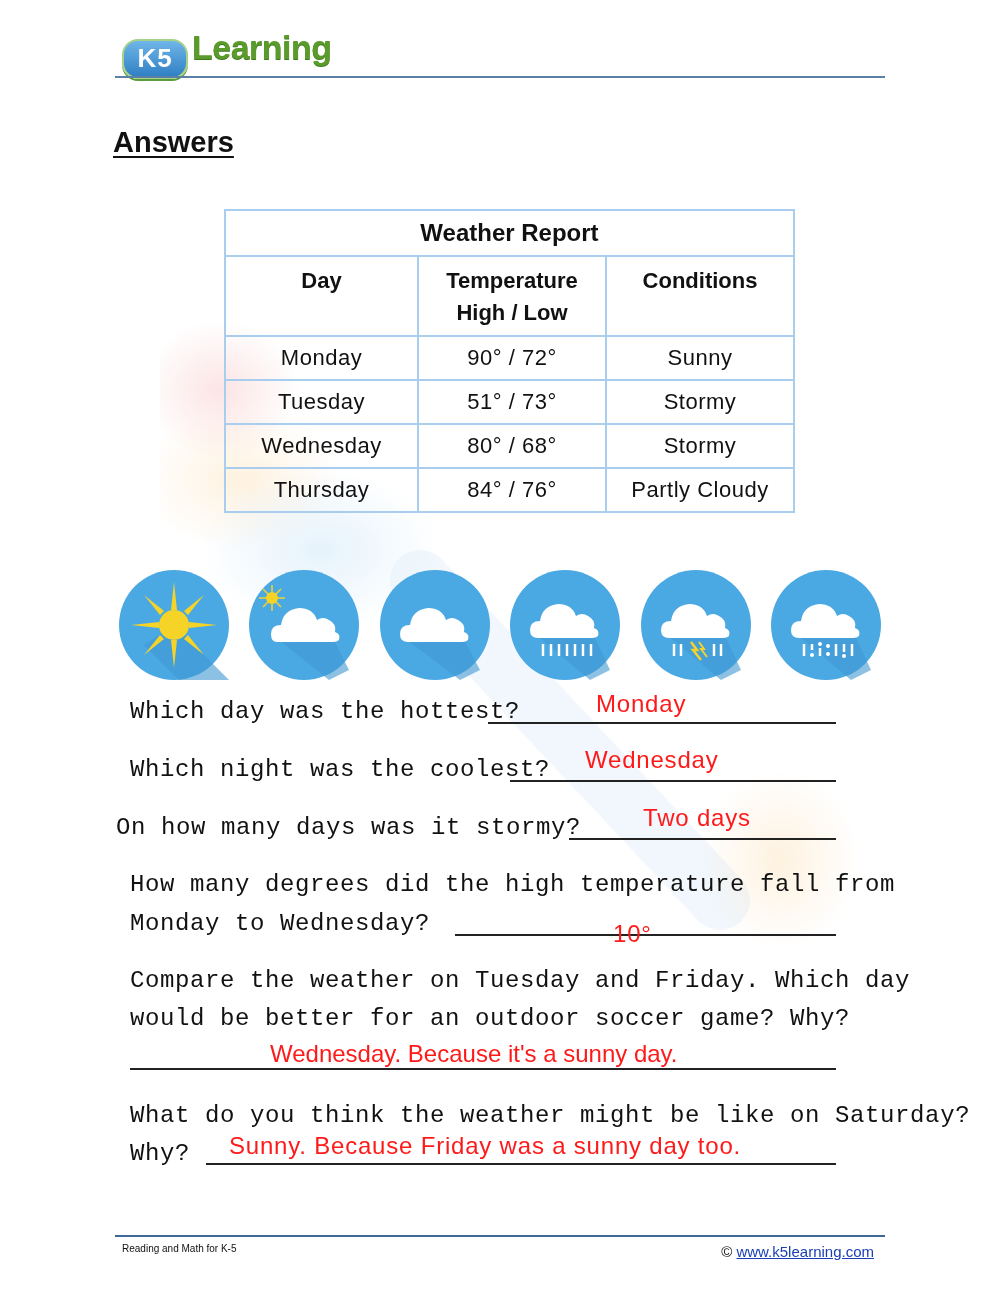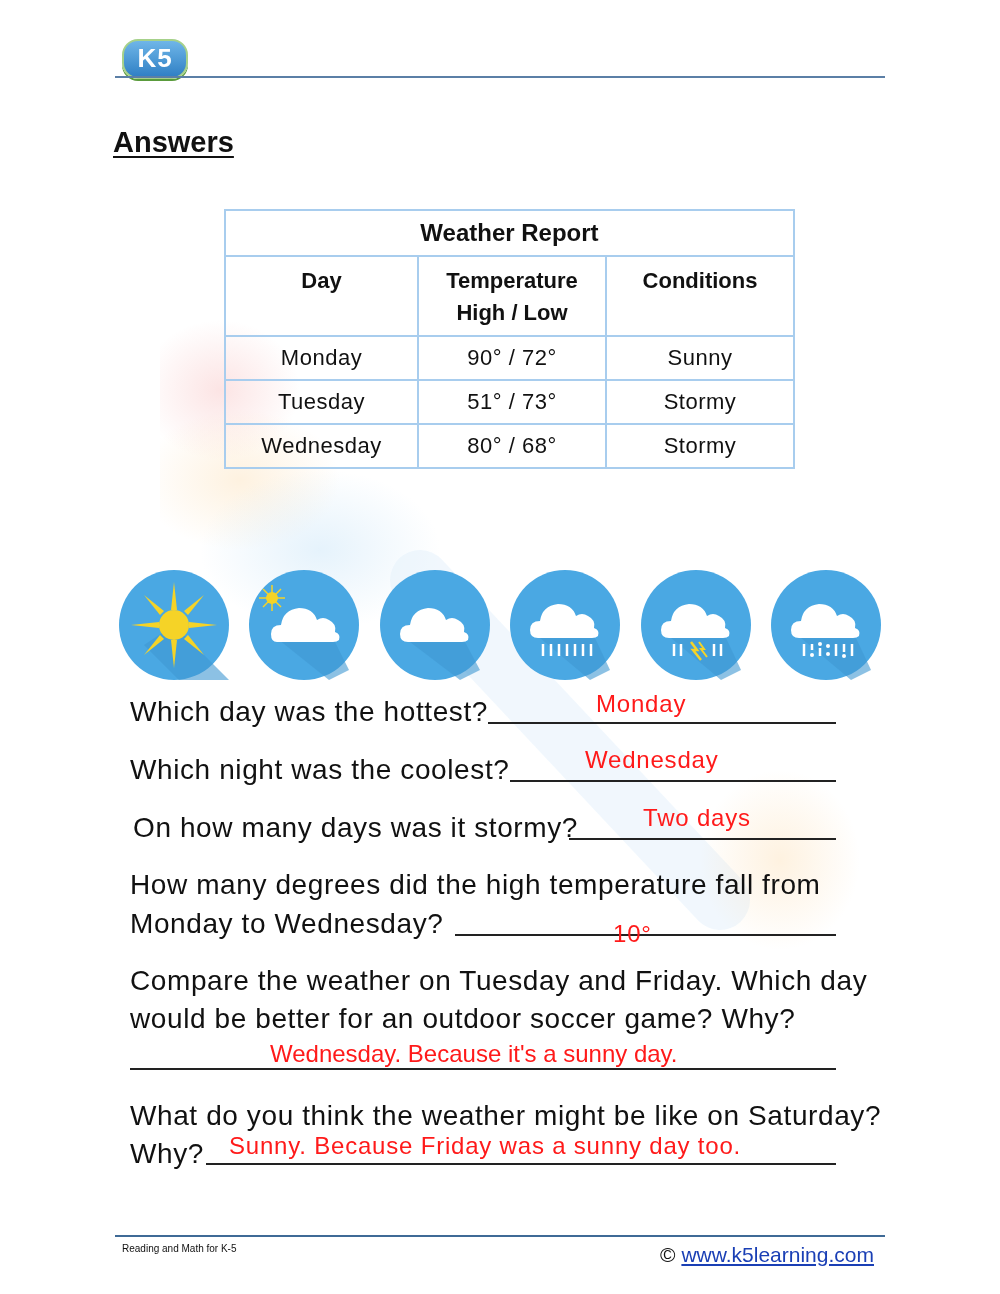--- a/index.html
+++ b/index.html
@@ -33,28 +33,28 @@
     .t-row td { height: 42px; letter-spacing: 0.5px; }
     .col-day { width: 191px; }
     .col-temp { width: 186px; border-radius: 19px; }
 
     
     .icons { position: absolute; left: 119px; top: 570px; width: 762px; height: 110px; display: flex;
              justify-content: space-between; }
     .icon { width: 110px; height: 110px; }
 
     
-    .q { position: absolute; font-size: 28px; letter-spacing: 0.6px; line-height: 38px; }
+    .q { position: absolute; font-size: 24px; letter-spacing: 0.6px; line-height: 38px; font-family: Liberation Mono, monospace; }
     .line { position: absolute; height: 2px; background: #222; }
     .ans { position: absolute; color: #ff1a1a; font-size: 24px; letter-spacing: 0.8px; }
 
     
     .footer-rule { position: absolute; left: 115px; top: 1235px; width: 770px; height: 2px; background: #3f6a96; }
     .footer-left { position: absolute; left: 122px; top: 1243px; font-size: 10px; }
-    .footer-right { position: absolute; right: 126px; top: 1243px; font-size: 21px; text-align: right; }
+    .footer-right { position: absolute; right: 126px; top: 1243px; font-size: 15px; text-align: right; }
     .footer-right a { color: #1a3fb5; text-decoration: underline; }
   </style>
 </head>
 <body>
 
 <svg class="watermark" viewBox="0 0 700 700">
   <defs>
     <radialGradient id="wm1" cx="50%" cy="50%" r="50%">
       <stop offset="0%" stop-color="#f6b2b2" stop-opacity="0.35"></stop>
       <stop offset="100%" stop-color="#f6b2b2" stop-opacity="0"></stop>
@@ -70,20 +70,21 @@
   </defs>
   <ellipse cx="60" cy="90" rx="80" ry="70" fill="url(#wm1)"></ellipse>
   <ellipse cx="80" cy="180" rx="100" ry="70" fill="url(#wm2)"></ellipse>
   <ellipse cx="160" cy="250" rx="120" ry="80" fill="url(#wm3)"></ellipse>
   <path d="M260 280 L560 600" stroke="#e6f2fc" stroke-width="60" stroke-linecap="round" opacity="0.55"></path>
   <ellipse cx="620" cy="560" rx="80" ry="90" fill="url(#wm2)"></ellipse>
 </svg>
 
 <div class="logo">
   <div class="logo-k5">K5</div>
+  <div class="logo-text">Learning</div>
 </div>
 <div class="header-rule"></div>
 
 <div class="answers-title">Answers</div>
 
 <table class="weather">
   <tbody>
       <tr>
     <th class="t-title" colspan="3">Weather Report</th>
   </tr>
@@ -102,20 +103,25 @@
   </tr>
   <tr class="t-row">
     <td>Tuesday</td>
     <td>51° / 73°</td>
     <td>Stormy</td>
   </tr>
   <tr class="t-row">
     <td>Wednesday</td>
     <td>80° / 68°</td>
     <td>Stormy</td>
+  </tr>
+  <tr class="t-row">
+    <td>Thursday</td>
+    <td>84° / 76°</td>
+    <td>Partly Cloudy</td>
   </tr>
 </tbody>
   </table>
 
 <div class="icons">
 
   <svg class="icon" viewBox="0 0 110 110">
     <circle cx="55" cy="55" r="55" fill="#4aa8e3"></circle>
     <path d="M55 55 L110 110 L60 110 L25 75 Z" fill="#3f97d2" opacity="0.6"></path>
     <g fill="#f5d327">
@@ -202,21 +208,21 @@
 </div>
 
 <div class="q" style="left:130px; top:693px;">Which day was the hottest?</div>
 <div class="line" style="left:488px; top:722px; width:348px;"></div>
 <div class="ans" style="left:596px; top:690px;">Monday</div>
 
 <div class="q" style="left:130px; top:751px;">Which night was the coolest?</div>
 <div class="line" style="left:510px; top:780px; width:326px;"></div>
 <div class="ans" style="left:585px; top:746px;">Wednesday</div>
 
-<div class="q" style="left:133px; top:809px;">On how many days was it stormy?</div>
+<div class="q" style="left:116px; top:809px;">On how many days was it stormy?</div>
 <div class="line" style="left:569px; top:838px; width:267px;"></div>
 <div class="ans" style="left:643px; top:804px;">Two days</div>
 
 <div class="q" style="left:130px; top:866px;">How many degrees did the high temperature fall from</div>
 <div class="q" style="left:130px; top:905px;">Monday to Wednesday?</div>
 <div class="line" style="left:455px; top:934px; width:381px;"></div>
 <div class="ans" style="left:613px; top:920px;">10°</div>
 
 <div class="q" style="left:130px; top:962px;">Compare the weather on Tuesday and Friday. Which day</div>
 <div class="q" style="left:130px; top:1000px;">would be better for an outdoor soccer game? Why?</div>

